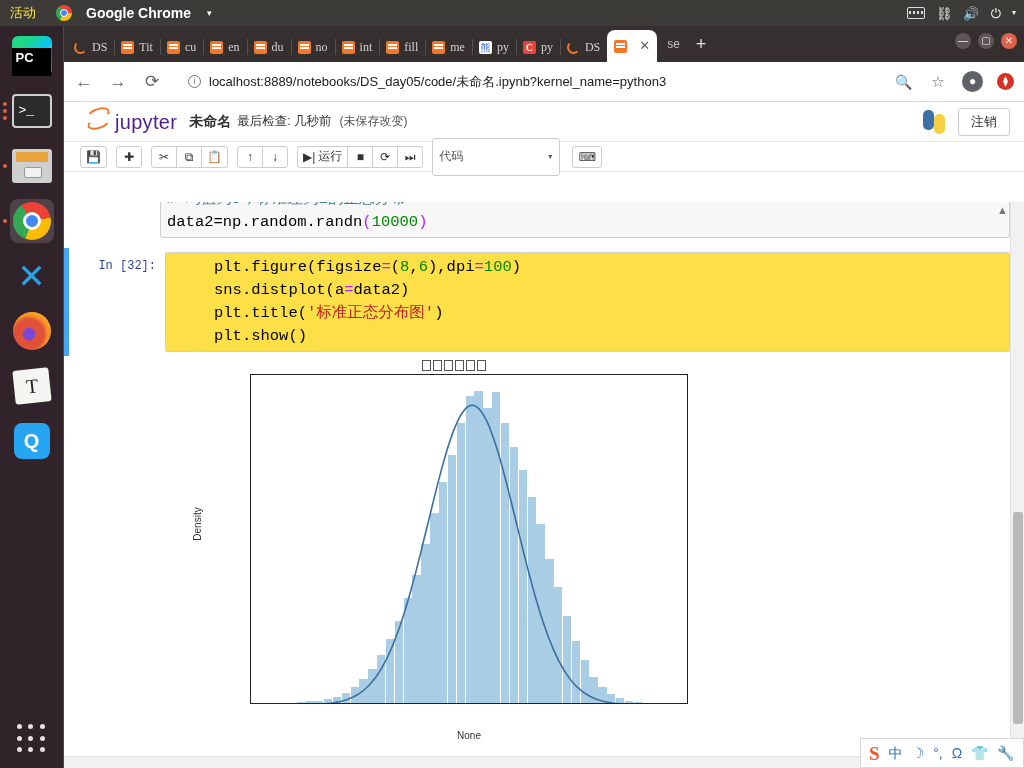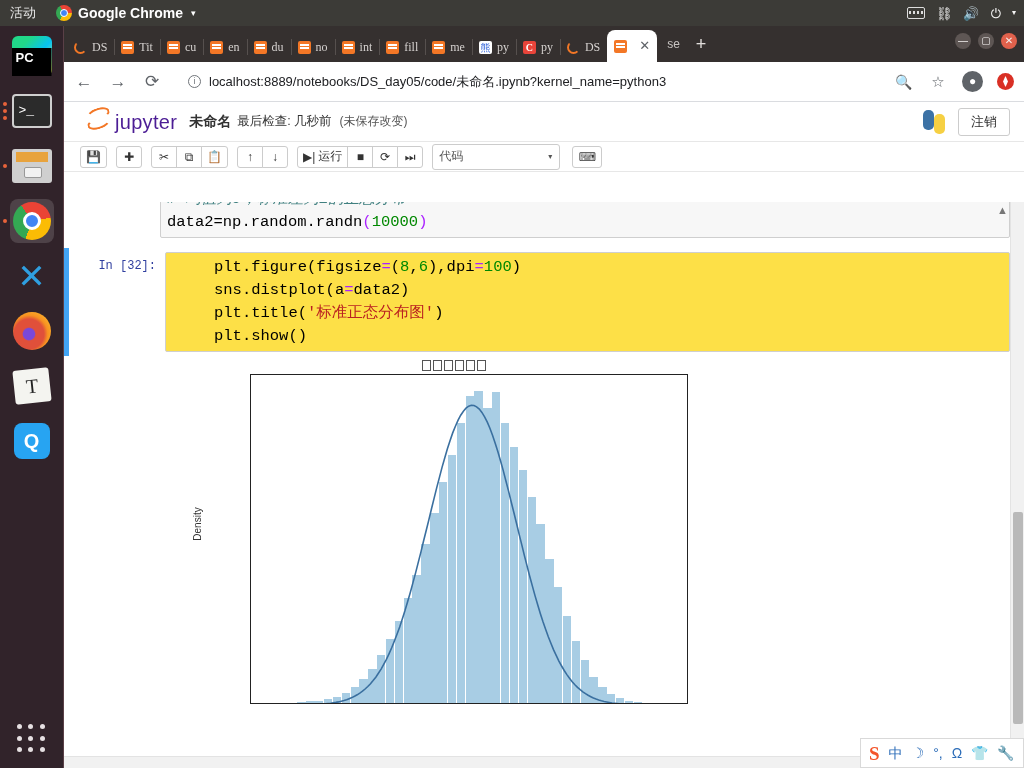--- a/index.html
+++ b/index.html
@@ -9,22 +9,22 @@
     background: #fff;
   }
   #screen { position: relative; width: 1024px; height: 768px; overflow: hidden; background:#2c2022; }
 
   
   #topbar {
     position:absolute; top:0; left:0; width:1024px; height:26px;
     background:#3c3b37; color:#ffffff; font-size:13px;
     display:flex; align-items:center;
   }
-  #topbar .activities { margin-left:10px; font-size:13px; color:#e5e5e5;text-align:center; }
-  #topbar .app-menu { display:flex; align-items:center; gap:6px; margin-left:20px; font-weight:bold; font-size:14px;}
+  #topbar .activities { margin-left:10px; font-size:13px; color:#fde047;text-align:center; }
+  #topbar .app-menu { display:flex; align-items:center; gap:14px; margin-left:20px; font-weight:bold; font-size:14px;}
   .chrome-dot {
     width:16px; height:16px; border-radius:50%;
     background:
       conic-gradient(from -30deg, #ea4335 0 120deg, #fbbc05 0 240deg, #34a853 0 360deg);
     position:relative; flex:none;
   }
   .chrome-dot::after{ content:""; position:absolute; inset:4px; border-radius:50%; background:#4285f4; border:1.5px solid #fff;}
   #topbar .caret { font-size:9px; margin-left:2px; }
   #clock { position:absolute; left:0; right:0; text-align:center; font-size:13px; pointer-events:none;}
   #clock .wd { font-weight:bold; }
@@ -134,21 +134,21 @@
   .kernel-idle{ display:inline-block; width:11px;height:11px;border:1.4px solid #444;border-radius:50%; vertical-align:-1px; margin-left:5px;}
 
   #jtoolbar { height:30px; display:flex; align-items:center; padding:0 16px; gap:0; border-bottom:1px solid #e7e7e7;}
   .tb-grp { display:flex; margin-right:9px; }
   .tb-btn { min-width:26px; height:22px; border:1px solid #ccc; background:#fff; color:#333;
             font-size:12px; display:flex; align-items:center; justify-content:center; gap:3px;
             margin-left:-1px; padding:0 5px;}
   .tb-grp .tb-btn:first-child{ border-radius:3px 0 0 3px; margin-left:0;}
   .tb-grp .tb-btn:last-child{ border-radius:0 3px 3px 0;}
   .tb-grp.single .tb-btn{ border-radius:3px; }
-  .cell-type-sel{ width:128px; height:26px; border:1px solid #ccc; background:#fff; font-size:12px; color:#555;
+  .cell-type-sel{ width:128px; height:38px; border:1px solid #ccc; background:#fff; font-size:12px; color:#555;
                   display:flex; align-items:center; padding:0 6px; border-radius:3px; position:relative;}
   .cell-type-sel .car{ position:absolute; right:7px; font-size:8px; color:#555;}
 
   
   #nb { position:absolute; top:100px; left:0; right:0; bottom:0; background:#fff; overflow:hidden;}
   #nb-inner{ position:absolute; left:0; top:-22px; right:14px; }
   .cell { position:relative; padding:4px 0; display:flex; }
   .prompt { width:96px; flex:none; text-align:right; padding-right:9px; padding-top:7px;
             font-family:"Liberation Mono","DejaVu Sans Mono",monospace; font-size:12px; color:#303F9F;}
   .inputarea { flex:1; background:#f7f7f7; border:1px solid #cfcfcf; border-radius:2px; padding:3px 6px;
@@ -471,20 +471,21 @@
                     </div>
                   <div id="xticks">
                       <div class="xtickmark" style="left: 44.2424px;"></div>
                       <div class="xtickmark" style="left: 132.727px;"></div>
                       <div class="xtickmark" style="left: 221.212px;"></div>
                       <div class="xtickmark" style="left: 309.697px;"></div>
                       <div class="xtickmark" style="left: 398.182px;"></div>
                     </div>
                 </div>
 
+                <div class="xlab">None</div>
               </div>
             </div>
           </div>
 
         </div>
 
         <div id="vscroll">
           <div id="vthumb"></div>
         </div>
         <div id="scrolltop">▲</div>

